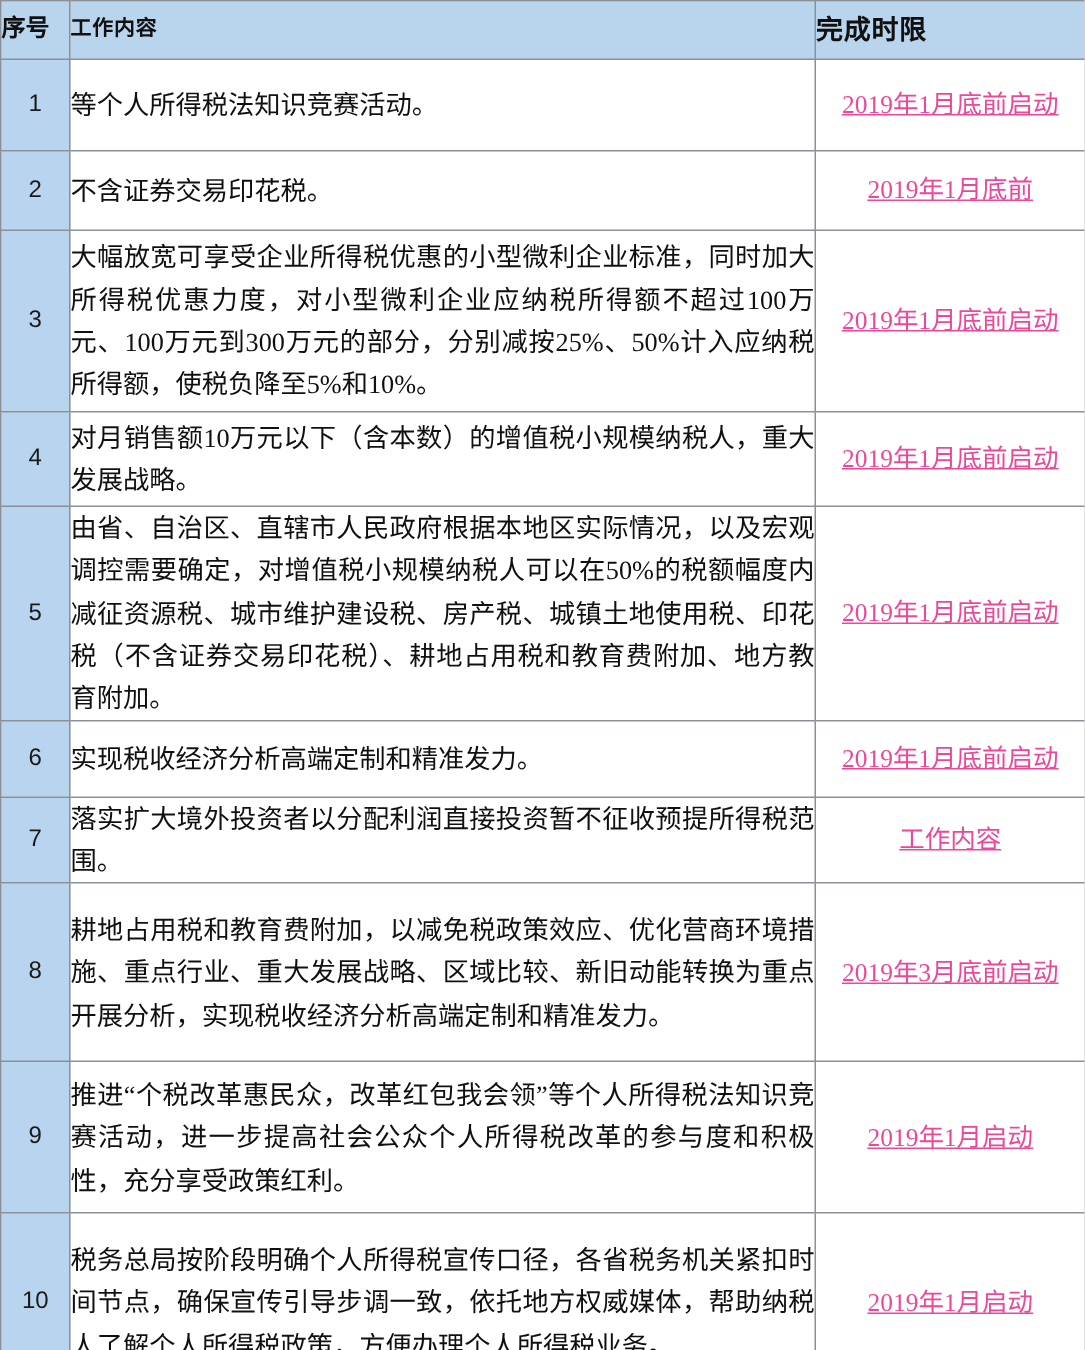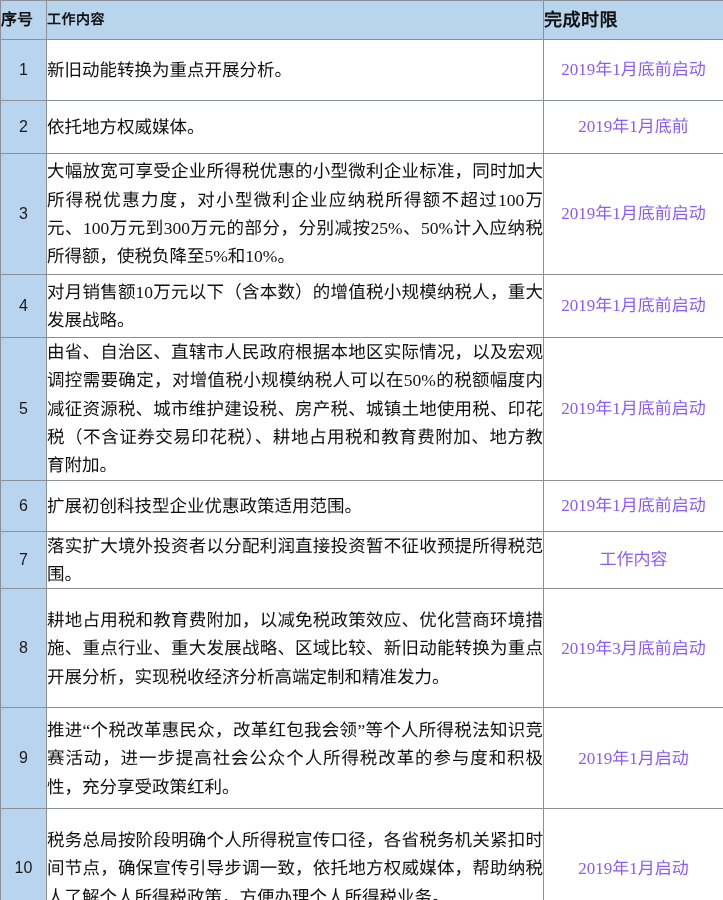--- a/index.html
+++ b/index.html
@@ -77,21 +77,22 @@
     color: #101010;
     word-break: break-all;
   }
 
   td.c-due {
     background: #ffffff;
     text-align: center;
     font-size: 17px;
     line-height: 1.5;
     padding: 6px 4px;
-    color: #8b5cf6;
+    color: #ec4899;
+    text-decoration: underline;
   }
 
   
   tr[data-row="1"]  td { height: 60px; }
   tr[data-row="2"]  td { height: 52px; }
   tr[data-row="3"]  td { height: 120px; margin-top: 36px; }
   tr[data-row="4"]  td { height: 62px; }
   tr[data-row="5"]  td { height: 140px; }
   tr[data-row="6"]  td { height: 50px; }
   tr[data-row="7"]  td { height: 51px; }
@@ -116,27 +117,27 @@
         <th class="h-seq">序号</th>
         <th class="h-task">工作内容</th>
         <th class="h-due">完成时限</th>
       </tr>
     </thead>
 
     <tbody>
 
       <tr data-row="1">
         <td class="c-seq">1</td>
-        <td class="c-task">新旧动能转换为重点开展分析。</td>
+        <td class="c-task">等个人所得税法知识竞赛活动。</td>
         <td class="c-due">2019年1月底前启动</td>
       </tr>
 
       <tr data-row="2">
         <td class="c-seq">2</td>
-        <td class="c-task">依托地方权威媒体。</td>
+        <td class="c-task">不含证券交易印花税。</td>
         <td class="c-due">2019年1月底前</td>
       </tr>
 
       <tr data-row="3">
         <td class="c-seq">3</td>
         <td class="c-task">大幅放宽可享受企业所得税优惠的小型微利企业标准，同时加大所得税优惠力度，对小型微利企业应纳税所得额不超过100万元、100万元到300万元的部分，分别减按25%、50%计入应纳税所得额，使税负降至5%和10%。</td>
         <td class="c-due">2019年1月底前启动</td>
       </tr>
 
       <tr data-row="4">
@@ -146,21 +147,21 @@
       </tr>
 
       <tr data-row="5">
         <td class="c-seq">5</td>
         <td class="c-task">由省、自治区、直辖市人民政府根据本地区实际情况，以及宏观调控需要确定，对增值税小规模纳税人可以在50%的税额幅度内减征资源税、城市维护建设税、房产税、城镇土地使用税、印花税（不含证券交易印花税）、耕地占用税和教育费附加、地方教育附加。</td>
         <td class="c-due">2019年1月底前启动</td>
       </tr>
 
       <tr data-row="6">
         <td class="c-seq">6</td>
-        <td class="c-task">扩展初创科技型企业优惠政策适用范围。</td>
+        <td class="c-task">实现税收经济分析高端定制和精准发力。</td>
         <td class="c-due">2019年1月底前启动</td>
       </tr>
 
       <tr data-row="7">
         <td class="c-seq">7</td>
         <td class="c-task">落实扩大境外投资者以分配利润直接投资暂不征收预提所得税范围。</td>
         <td class="c-due">工作内容</td>
       </tr>
 
       <tr data-row="8">

